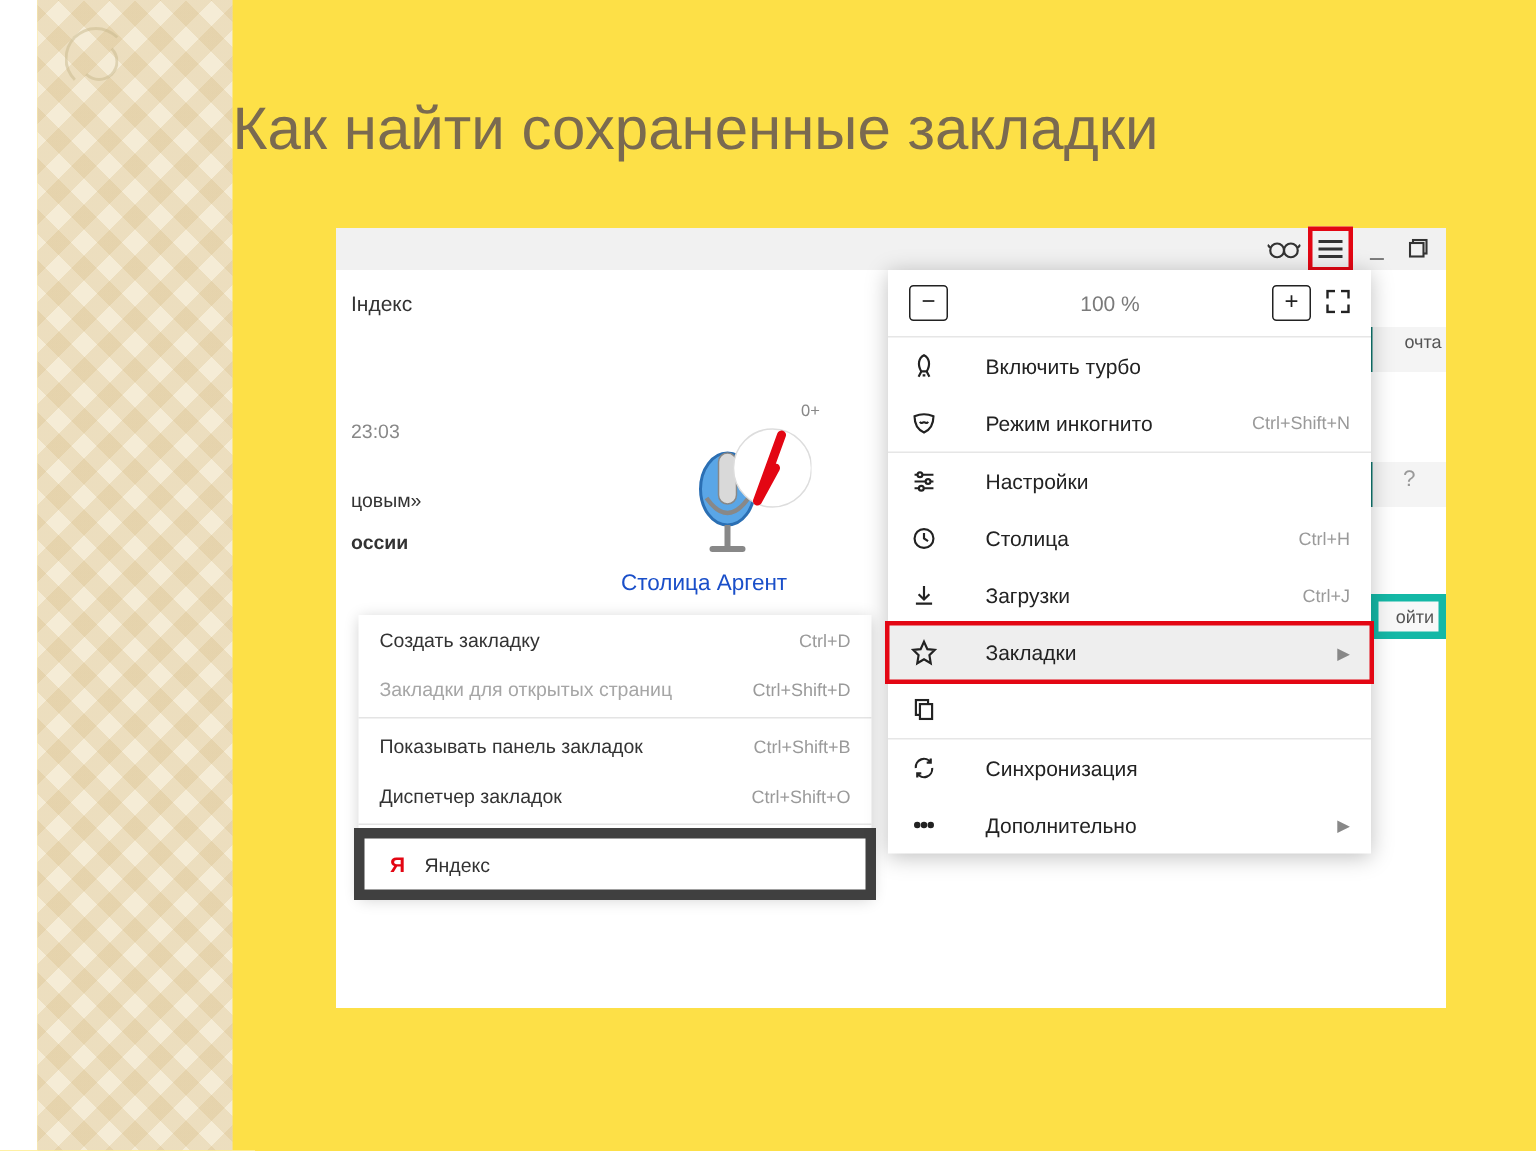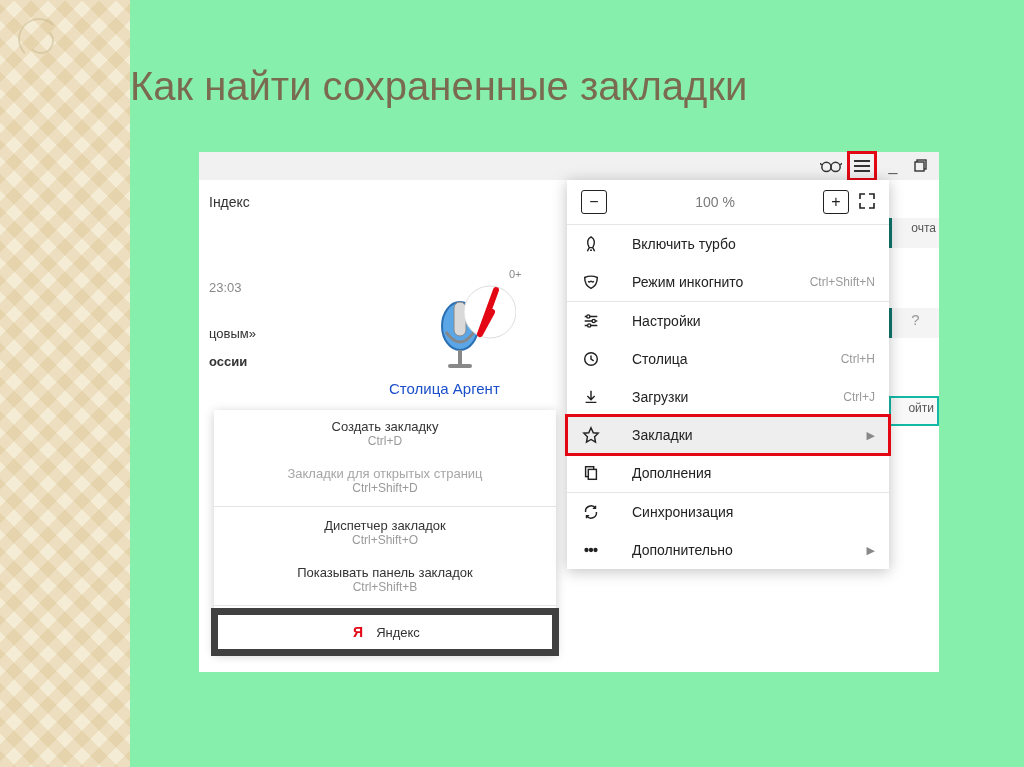--- a/index.html
+++ b/index.html
@@ -7,21 +7,22 @@
     font-family: Arial, sans-serif;
     background: #fff;
     width: 1024px;
     height: 767px;
     position: relative;
     overflow: hidden;
   }
   .slide {
     position: absolute;
     inset: 0;
-    background: #86efac;
+    background: #fde047;
+    margin-left: 25px;
   }
   .pattern {
     position: absolute;
     left: 0; top: 0; bottom: 0;
     width: 130px;
     background:
      repeating-linear-gradient(45deg, rgba(210,180,120,.25) 0 12px, rgba(255,255,255,0) 12px 24px),
      repeating-linear-gradient(-45deg, rgba(210,180,120,.25) 0 12px, rgba(255,255,255,0) 12px 24px),
      #f5ecd6;
   }
@@ -125,21 +126,20 @@
     box-shadow: 0 2px 10px rgba(0,0,0,.2);
     font-size: 13px;
   }
   .submenu .row {
     display:flex;
     align-items:center;
     justify-content:space-between;
     padding: 9px 14px;
     color:#333;
     cursor:default;
-    flex-direction:column;
   }
   .submenu .row.disabled { color:#a6a6a6; }
   .submenu .sep { height:1px; background:#e4e4e4; margin:2px 0; }
   .sc { color:#9a9a9a; font-size:12px; }
   .submenu .row.yandex {
     border:7px solid #404040;
     margin: 0 -3px -3px -3px;
     padding: 9px 14px;
   }
   .ya-ico {
@@ -190,21 +190,21 @@
   .menu .sep { height:1px; background:#e6e6e6; }
   .mico { width:20px; display:flex;align-items:center;justify-content:center; }
   .mico svg { width:18px;height:18px;stroke:#222;fill:none;stroke-width:1.6; }
 
   
   .rightcol {
     position:absolute;
     right:0; top:28px;
     width:50px;
     background:#f4f4f4;
-    border-left:3px solid #0f766e;
+    border-left:1px solid #0f766e;
   }
   .rightcol .chip {
     font-size:12px;
     color:#555;
     padding:3px;
     text-align:right;
   }
 
 </style>
 </head>
@@ -256,41 +256,41 @@
       </svg>
     </div>
     <div class="link-cap">Столица Аргент</div>
 
     <div class="rightcol" style="height:30px;top:66px;">
       <div class="chip">очта</div>
     </div>
     <div class="rightcol" style="height:30px;top:156px;">
       <div class="chip" style="text-align:center;font-size:15px;color:#999;">?</div>
     </div>
-    <div class="rightcol" style="height:30px;top:244px;border:2px solid #14b8a6;background:#f8f8f8;">
+    <div class="rightcol" style="height:30px;top:244px;border:5px solid #14b8a6;background:#f8f8f8;">
       <div class="chip">ойти</div>
     </div>
 
     <div class="submenu">
       <div class="row">
         <span>Создать закладку</span>
         <span class="sc">Ctrl+D</span>
       </div>
       <div class="row disabled">
         <span>Закладки для открытых страниц</span>
         <span class="sc">Ctrl+Shift+D</span>
       </div>
       <div class="sep"></div>
       <div class="row">
+        <span>Показывать панель закладок</span>
+        <span class="sc">Ctrl+Shift+B</span>
+      </div>
+      <div class="row">
         <span>Диспетчер закладок</span>
         <span class="sc">Ctrl+Shift+O</span>
-      </div>
-      <div class="row">
-        <span>Показывать панель закладок</span>
-        <span class="sc">Ctrl+Shift+B</span>
       </div>
       <div class="sep"></div>
       <div class="row yandex">
         <span><span class="ya-ico">Я</span><span>Яндекс</span></span>
       </div>
     </div>
 
     <div class="menu">
       <div class="zoom-row">
         <div class="sq-btn">−</div>
@@ -362,21 +362,20 @@
         <span class="lbl">Закладки</span>
         <span class="arrow">▶</span>
       </div>
       <div class="mrow">
         <span class="mico">
             <svg viewBox="0 0 20 20">
               <rect x="4" y="3" width="9" height="11"></rect>
               <rect x="7" y="6" width="9" height="11" fill="#fff"></rect>
             </svg>
           </span>
-        <span class="lbl">Дополнения</span>
       </div>
       <div class="sep"></div>
 
       <div class="mrow">
         <span class="mico">
             <svg viewBox="0 0 20 20">
               <path d="M4 10 A6 6 0 0 1 15 6 M16 10 A6 6 0 0 1 5 14 M15 3 V6 H12 M5 17 V14 H8"></path>
             </svg>
           </span>
         <span class="lbl">Синхронизация</span>

